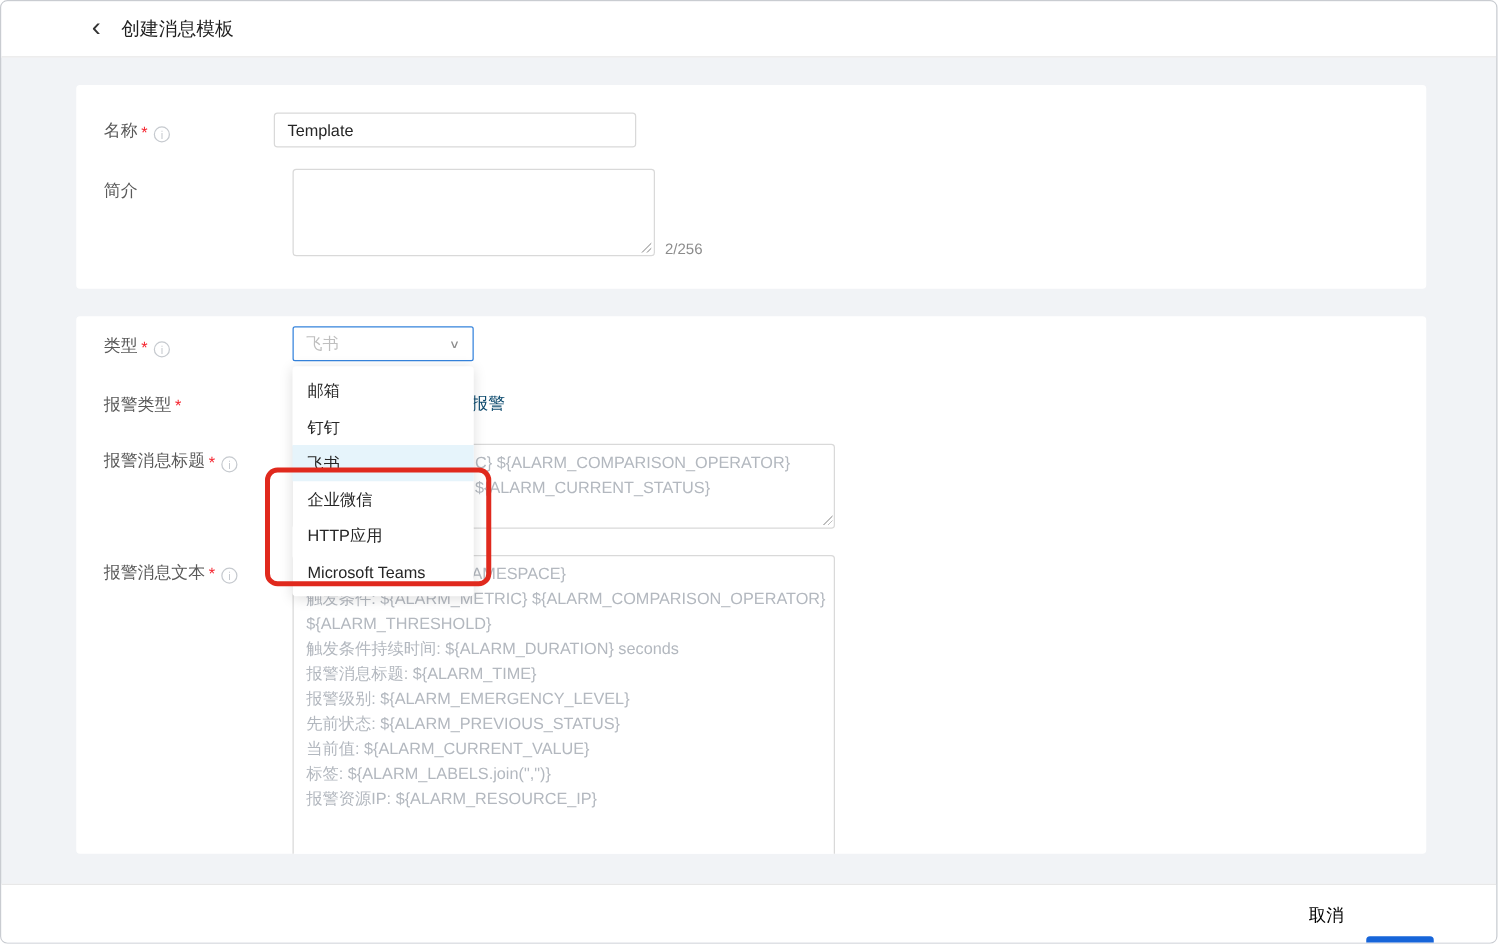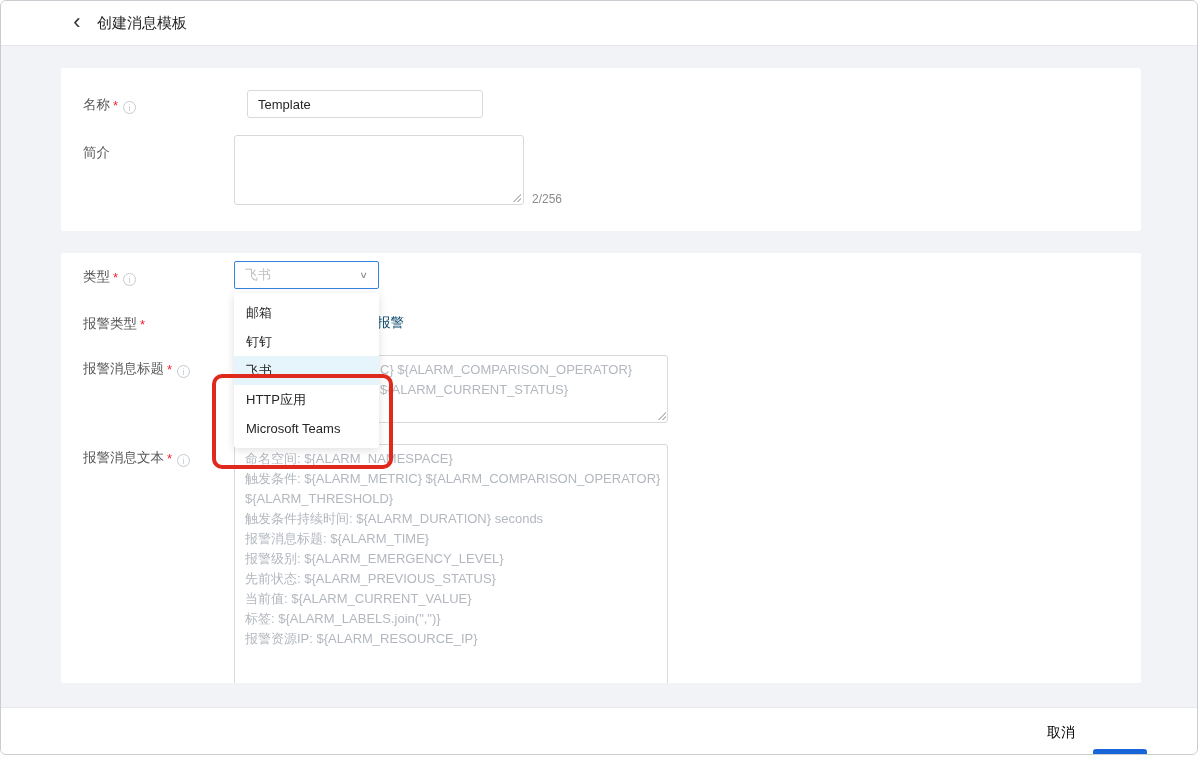--- a/index.html
+++ b/index.html
@@ -64,21 +64,21 @@
 
   <div class="hdr">
     <div class="back">‹</div>
     <div class="hdr-title">创建消息模板</div>
   </div>
 
   <div class="card" id="card1">
     <div class="flabel" style="left:22px;top:28px;">
       <span>名称</span><span class="req">*</span><span class="info-i">i</span>
     </div>
-    <div class="tinput" style="left:186px;top:22px;width:236px;height:28px;">
+    <div class="tinput" style="left:158px;top:22px;width:290px;height:28px;">
       <span>Template</span>
     </div>
 
     <div class="flabel" style="left:22px;top:76px;">
       <span>简介</span>
     </div>
     <div class="tbox" style="left:173px;top:67px;width:290px;height:70px;">
       <span></span>
       <span class="rsz"></span>
     </div>
@@ -124,20 +124,21 @@
         <div class="tline">当前值: ${ALARM_CURRENT_VALUE}</div>
         <div class="tline">标签: ${ALARM_LABELS.join(",")}</div>
         <div class="tline">报警资源IP: ${ALARM_RESOURCE_IP}</div>
       </div>
   </div>
 
   <div class="dd">
       <div class="dd-item">邮箱</div>
       <div class="dd-item">钉钉</div>
       <div class="dd-item hl">飞书</div>
+      <div class="dd-item">企业微信</div>
       <div class="dd-item">HTTP应用</div>
       <div class="dd-item">Microsoft Teams</div>
     </div>
 
   <div class="redbox"></div>
 
   <div class="ftr">
     <div class="cancel">取消</div>
     <button class="confirm">确定</button>
   </div>

